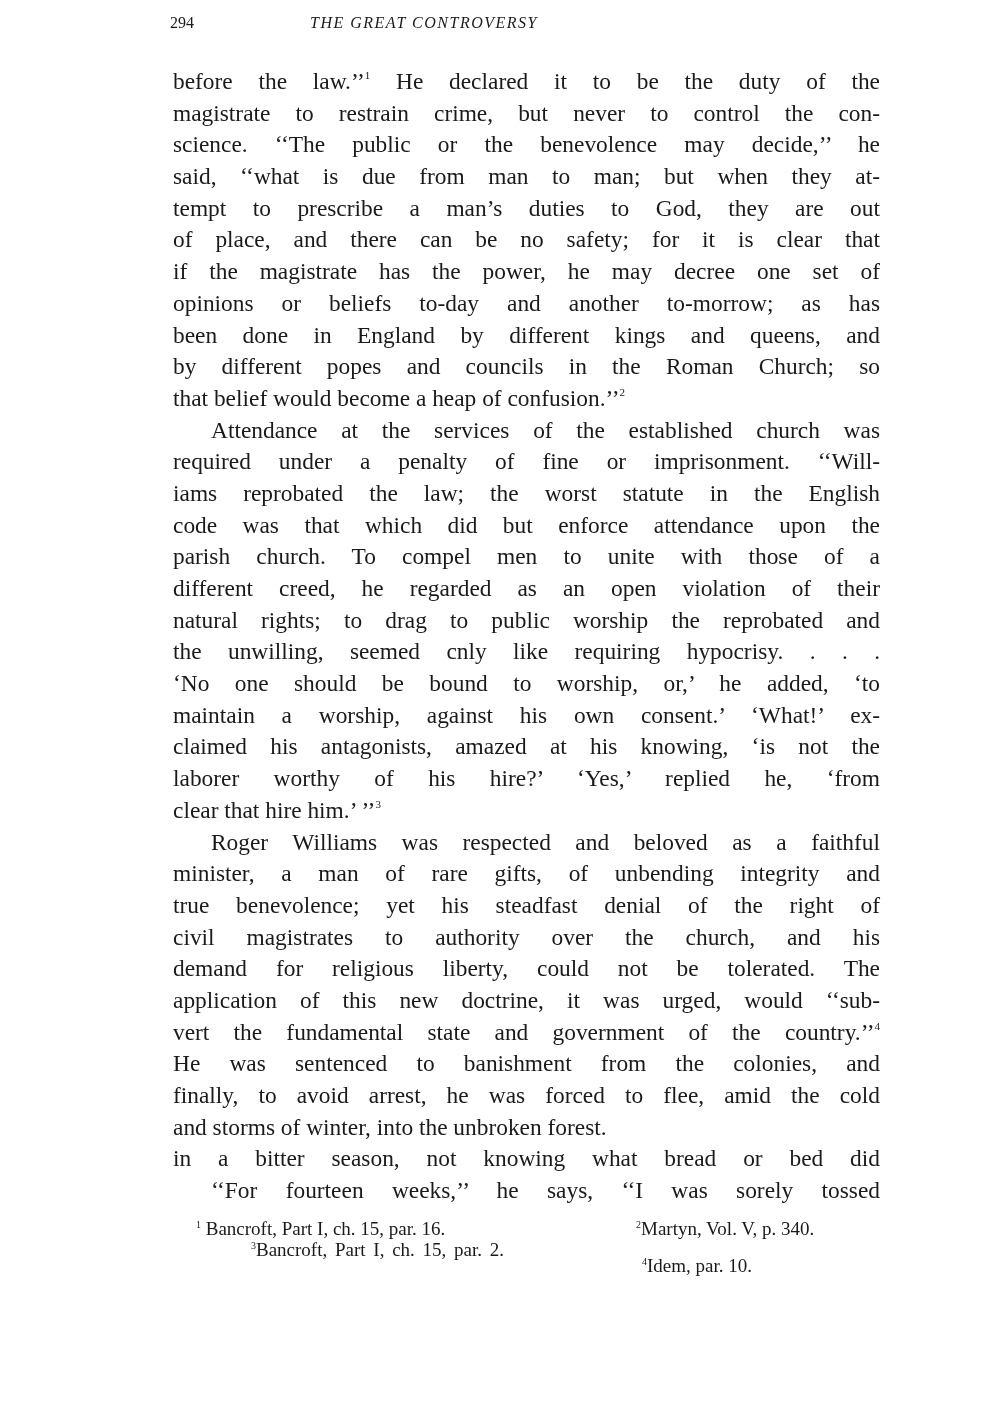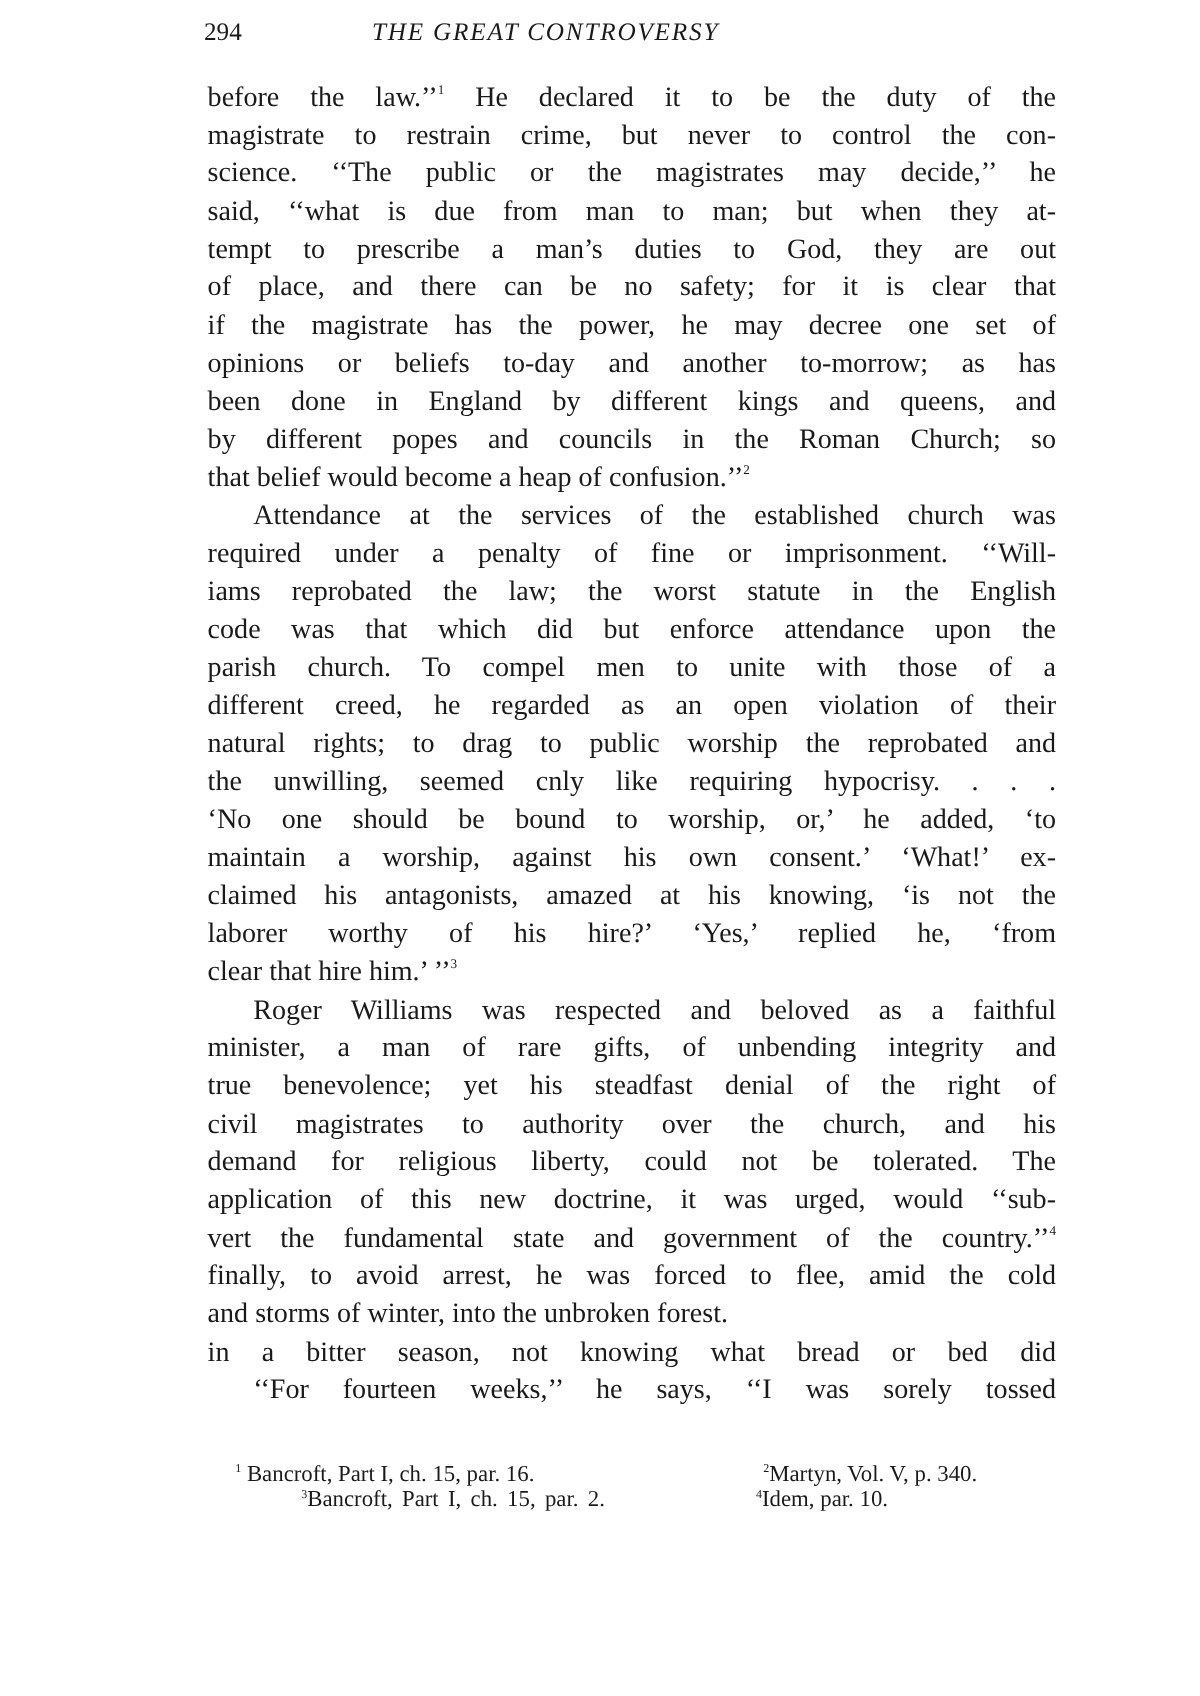--- a/index.html
+++ b/index.html
@@ -21,21 +21,21 @@
       top: 0;
       width: 1000px;
       height: 1413px;
     }
     .running-head {
       position: absolute;
       top: 14px;
       left: 170px;
       width: 710px;
       height: 30px;
-      font-size: 21px;
+      font-size: 16px;
     }
     .page-number {
       position: absolute;
       left: 0;
       top: 0;
     }
     .running-title {
       position: absolute;
       left: 140px;
       top: 0;
@@ -96,21 +96,21 @@
 <div class="page">
 
   <div class="running-head">
     <span class="page-number">294</span>
     <span class="running-title">THE GREAT CONTROVERSY</span>
   </div>
 
   <div class="body-text" id="body-text">
       <span class="line"><span>before the law.’’</span><sup>1</sup><span>  He declared it to be the duty of the</span></span>
       <span class="line"><span>magistrate to restrain crime, but never to control the con-</span></span>
-      <span class="line"><span>science.  ‘‘The public or the magistrates may decide,’’ he</span></span>
+      <span class="line"><span>science.  ‘‘The public or the benevolence may decide,’’ he</span></span>
       <span class="line"><span>said, ‘‘what is due from man to man; but when they at-</span></span>
       <span class="line"><span>tempt to prescribe a man’s duties to God, they are out</span></span>
       <span class="line"><span>of place, and there can be no safety; for it is clear that</span></span>
       <span class="line"><span>if the magistrate has the power, he may decree one set of</span></span>
       <span class="line"><span>opinions or beliefs to-day and another to-morrow; as has</span></span>
       <span class="line"><span>been done in England by different kings and queens, and</span></span>
       <span class="line"><span>by different popes and councils in the Roman Church; so</span></span>
       <span class="line last"><span>that belief would become a heap of confusion.’’</span><sup>2</sup></span>
       <span class="line indent"><span>Attendance at the services of the established church was</span></span>
       <span class="line"><span>required under a penalty of fine or imprisonment.  ‘‘Will-</span></span>
@@ -125,30 +125,31 @@
       <span class="line"><span>claimed his antagonists, amazed at his knowing, ‘is not the</span></span>
       <span class="line"><span>laborer worthy of his hire?’  ‘Yes,’ replied he, ‘from</span></span>
       <span class="line last"><span>clear that hire him.’ ’’</span><sup>3</sup></span>
       <span class="line indent"><span>Roger Williams was respected and beloved as a faithful</span></span>
       <span class="line"><span>minister, a man of rare gifts, of unbending integrity and</span></span>
       <span class="line"><span>true benevolence; yet his steadfast denial of the right of</span></span>
       <span class="line"><span>civil magistrates to authority over the church, and his</span></span>
       <span class="line"><span>demand for religious liberty, could not be tolerated.  The</span></span>
       <span class="line"><span>application of this new doctrine, it was urged, would ‘‘sub-</span></span>
       <span class="line"><span>vert the fundamental state and government of the country.’’</span><sup>4</sup></span>
+      <span class="line"><span>He was sentenced to banishment from the colonies, and</span></span>
       <span class="line"><span>finally, to avoid arrest, he was forced to flee, amid the cold</span></span>
       <span class="line last"><span>and storms of winter, into the unbroken forest.</span></span>
       <span class="line"><span>in a bitter season, not knowing what bread or bed did</span></span>
       <span class="line indent"><span>‘‘For fourteen weeks,’’ he says, ‘‘I was sorely tossed</span></span>
     </div>
 
   <div class="footnotes">
     <div class="fn-row">
       <span class="fn" style="left:0;"><sup>1</sup> <span>Bancroft, Part I, ch. 15, par. 16.</span></span>
       <span class="fn" style="left:440px;text-align:center;"><sup>2</sup><span>Martyn, Vol. V, p. 340.</span></span>
     </div>
     <div class="fn-row">
       <span class="fn" style="left:55px;word-spacing:3px;"><sup>3</sup><span>Bancroft, Part I, ch. 15, par. 2.</span></span>
-      <span class="fn" style="left:434px;"><sup>4</sup><span>Idem, par. 10.</span></span>
+      <span class="fn" style="left:446px;margin-top:16px;"><sup>4</sup><span>Idem, par. 10.</span></span>
     </div>
   </div>
 
 </div>
 
 </body></html>

